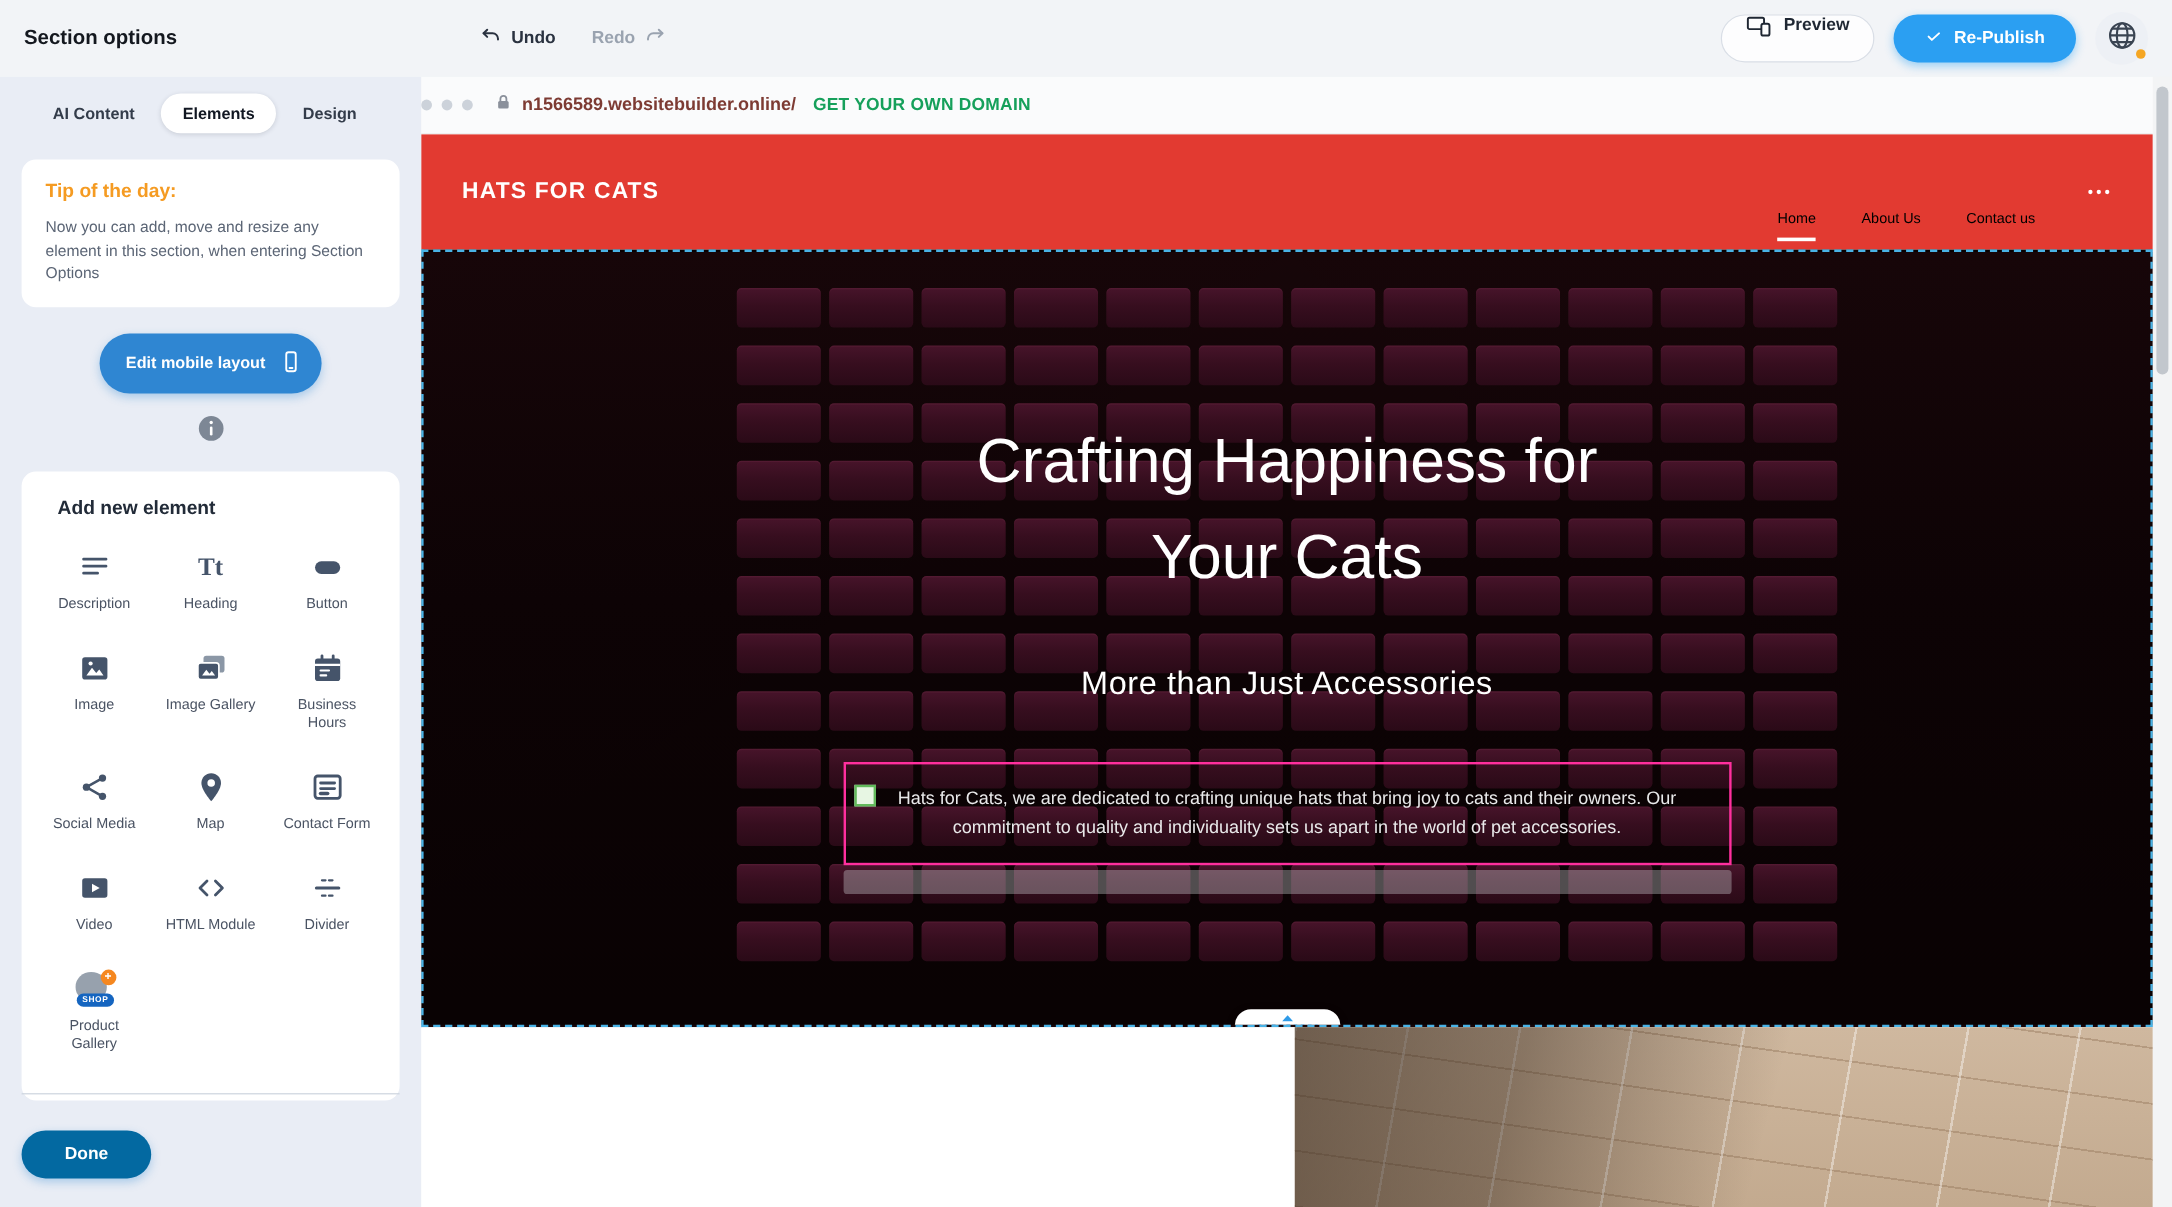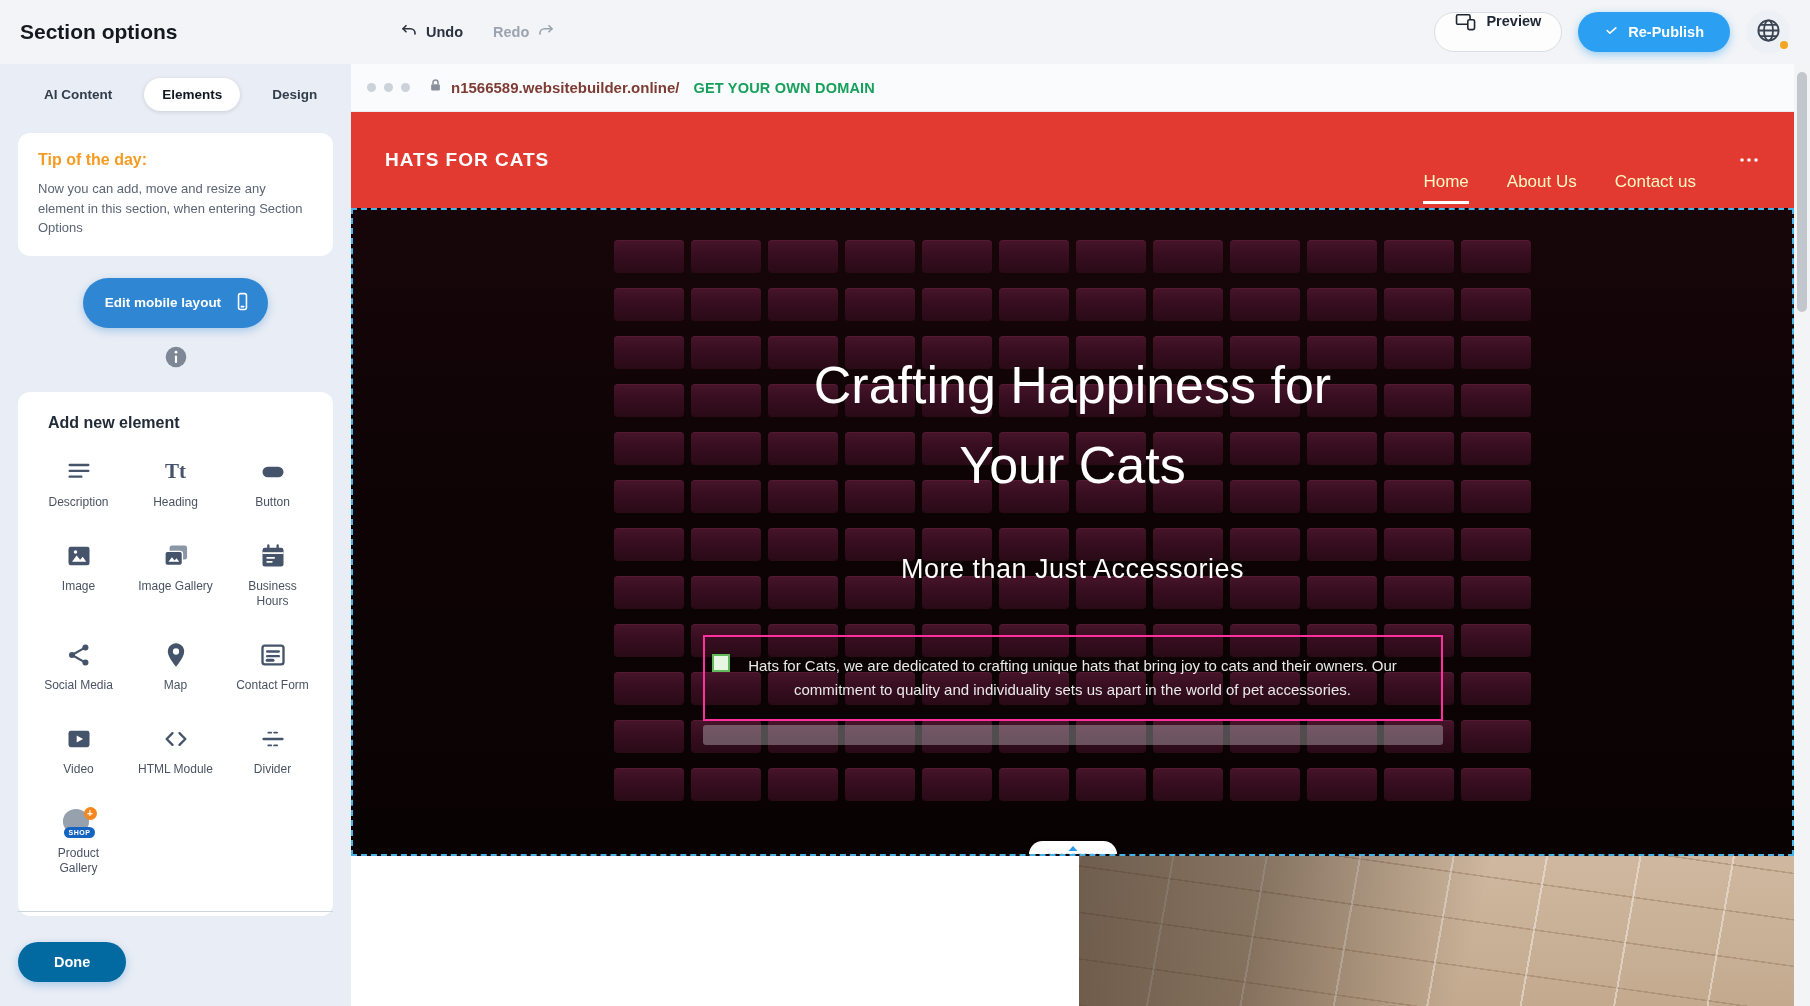--- a/index.html
+++ b/index.html
@@ -5,40 +5,40 @@
   * { box-sizing: border-box; margin: 0; padding: 0; }
   html,body { width: 1810px; height: 1006px; overflow: hidden; }
   body { font-family: "Liberation Sans", "DejaVu Sans", sans-serif; background: #fff; }
   button { border: none; background: none; font: inherit; cursor: pointer; }
 
   .app { position: relative; width: 1810px; height: 1006px; background: #f2f4f7; }
 
   
   .topbar { position: absolute; top: 0; left: 0; right: 0; height: 64px;
             display: flex; align-items: center; background: #f2f4f7; padding: 0 20px; z-index: 30; }
-  .topbar-title { font-size: 21px; font-weight: 700; color: #14181f; width: 330px; }
+  .topbar-title { font-size: 17px; font-weight: 700; color: #14181f; width: 330px; }
   .history { display: flex; align-items: center; gap: 30px; margin-left: 50px; }
   .hist-btn { display: flex; align-items: center; gap: 8px; font-size: 14.5px; font-weight: 600; color: #2a3240; }
   .hist-btn.disabled { color: #9aa3b0; cursor: default; }
   .spacer { flex: 1; }
   .preview-btn { display: flex; align-items: flex-start; gap: 9px; height: 40px; padding: 0 20px;
                  background: #fdfdfe; border: 1px solid #d9dee6; border-radius: 20px;
                  font-size: 14.5px; font-weight: 600; color: #1f2733; }
   .republish-btn { display: flex; align-items: center; gap: 9px; height: 40px; padding: 0 26px; margin-left: 16px;
                    background: #2b9ff2; border-radius: 20px; font-size: 14.5px; font-weight: 700; color: #fff;
                    box-shadow: 0 3px 8px rgba(43,159,242,.45); }
   .globe-btn { position: relative; width: 44px; height: 44px; margin-left: 16px; border-radius: 50%;
                display: flex; align-items: center; justify-content: center; background: #edf0f5; }
   .globe-dot { position: absolute; right: 2px; bottom: 5px; width: 8px; height: 8px;
                border-radius: 50%; background: #f5a623; }
 
   
   .sidebar { position: absolute; top: 64px; left: 0; width: 351px; bottom: 0;
              background: #e9edf5; z-index: 20; }
-  .tabs { display: flex; align-items: center; gap: 14px; margin: 14px 0 0 26px; }
+  .tabs { display: flex; align-items: center; gap: 4px; margin: 14px 0 0 26px; }
   .tab { padding: 9px 18px; border-radius: 19px; font-size: 13.5px; font-weight: 600; color: #333c4a; }
   .tab.active { background: #fff; box-shadow: 0 1px 4px rgba(20,30,50,.15); color: #111722; }
 
   .tip-card { margin: 22px 18px 0 18px; background: #fff; border-radius: 12px; padding: 18px 20px; }
   .tip-title { font-size: 16px; font-weight: 700; color: #f59b22; }
   .tip-body { margin-top: 10px; font-size: 13px; line-height: 1.5; color: #5b6575; }
 
   .mobile-row { display: flex; align-items: center; gap: 16px; margin: 22px 18px 0 18px; flex-direction: column; }
   .edit-mobile-btn { display: flex; align-items: center; gap: 12px; height: 50px; padding: 0 16px 0 22px;
                      background: #2f86d2; border-radius: 25px; color: #fff; font-size: 13.5px; font-weight: 700;
@@ -60,31 +60,31 @@
                background: #f5871f; color: #fff; font-size: 10px; font-weight: 700; line-height: 13px; text-align: center; }
 
   .sidebar-divider { position: absolute; left: 18px; right: 18px; bottom: 94px; border-top: 1px solid #ccd4de; }
   .done-btn { position: absolute; left: 18px; bottom: 24px; padding: 12px 36px; border-radius: 22px;
               background: #0369a1; color: #fff; font-size: 14.5px; font-weight: 700;
               box-shadow: 0 3px 8px rgba(47,134,210,.35); }
 
   
   .main { position: absolute; top: 64px; left: 351px; right: 16px; bottom: 0; background: #fff; z-index: 10; }
 
-  .browser-bar { height: 48px; display: flex; align-items: center; padding: 0 16px;
+  .browser-bar { height: 48px; display: flex; align-items: center; padding: 0 0;
                  background: #fafbfc; border-bottom: 1px solid #ececec; }
   .win-dots { display: flex; gap: 8px; margin-right: 18px; }
   .win-dot { width: 9px; height: 9px; border-radius: 50%; background: #ccd2da; }
   .url-text { margin-left: 8px; font-size: 15px; font-weight: 600; color: #7d3b33; }
   .domain-link { margin-left: 14px; font-size: 14.5px; font-weight: 700; color: #16a05b; letter-spacing: .2px; }
 
   .site-header { height: 96px; background: #e23a31; display: flex; align-items: center; padding: 0 34px; }
   .site-logo { color: #fff; font-size: 19px; font-weight: 800; letter-spacing: 1px; }
   .site-nav { margin-left: auto; display: flex; align-items: center; gap: 38px; }
-  .nav-item { color: #fef9c3; font-size: 17px; cursor: pointer; position: relative; padding-bottom: 2px; margin-top: 46px; }
+  .nav-item { color: #000000; font-size: 12px; cursor: pointer; position: relative; padding-bottom: 2px; margin-top: 46px; }
   .nav-item.active::after { content: ""; position: absolute; left: 0; right: 0; bottom: -10px; height: 3px; background: #fff; }
   .nav-more { margin-left: 4px; display: flex; align-items: center; cursor: pointer; }
 
   
   .hero { position: relative; height: 648px; overflow: hidden;
           background: linear-gradient(180deg, #170609 0%, #0d0305 45%, #090203 100%);
           border: 2px dashed #49b3e6; }
   .tile-grid { position: absolute; left: 50%; top: 30px; transform: translateX(-50%);
                width: 918px; display: grid; grid-template-columns: repeat(12, 70px);
                grid-auto-rows: 33px; column-gap: 7px; row-gap: 15px; }

